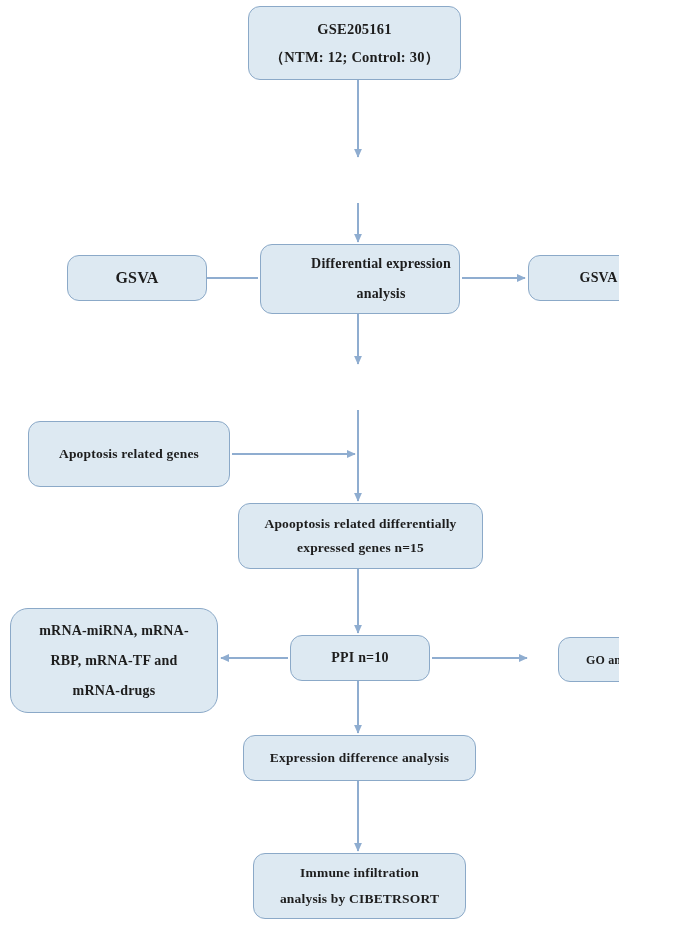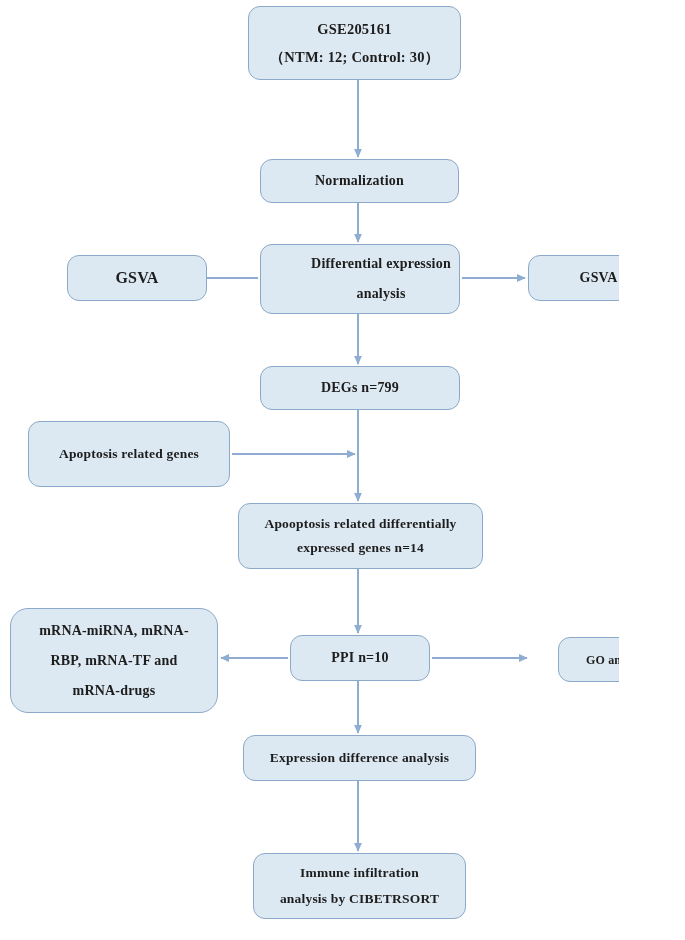--- a/index.html
+++ b/index.html
@@ -100,48 +100,42 @@
 
       <line x1="358" y1="781" x2="358" y2="851"></line>
     </g>
   </svg>
 
   <div class="node" id="node-dataset">
     <span class="node-text">GSE205161
 （NTM: 12; Control: 30）</span>
   </div>
 
-  <div class="node" id="node-normalization">
-    <span class="node-text">Normalization</span>
-  </div>
 
   <div class="node" id="node-dea">
     <span class="node-text">Differential expression
 analysis</span>
   </div>
 
   <div class="node" id="node-gsva">
     <span class="node-text">GSVA</span>
   </div>
 
   <div class="node" id="node-gsea">
     <span class="node-text">GSVA</span>
   </div>
 
-  <div class="node" id="node-degs">
-    <span class="node-text">DEGs n=799</span>
-  </div>
 
   <div class="node" id="node-apoptosis-genes">
     <span class="node-text">Apoptosis related genes</span>
   </div>
 
   <div class="node" id="node-ardeg">
     <span class="node-text">Apooptosis related differentially
-expressed genes n=14</span>
+expressed genes n=15</span>
   </div>
 
   <div class="node" id="node-mrna">
     <span class="node-text">mRNA-miRNA, mRNA-
 RBP, mRNA-TF and
 mRNA-drugs</span>
   </div>
 
   <div class="node" id="node-ppi">
     <span class="node-text">PPI n=10</span>

